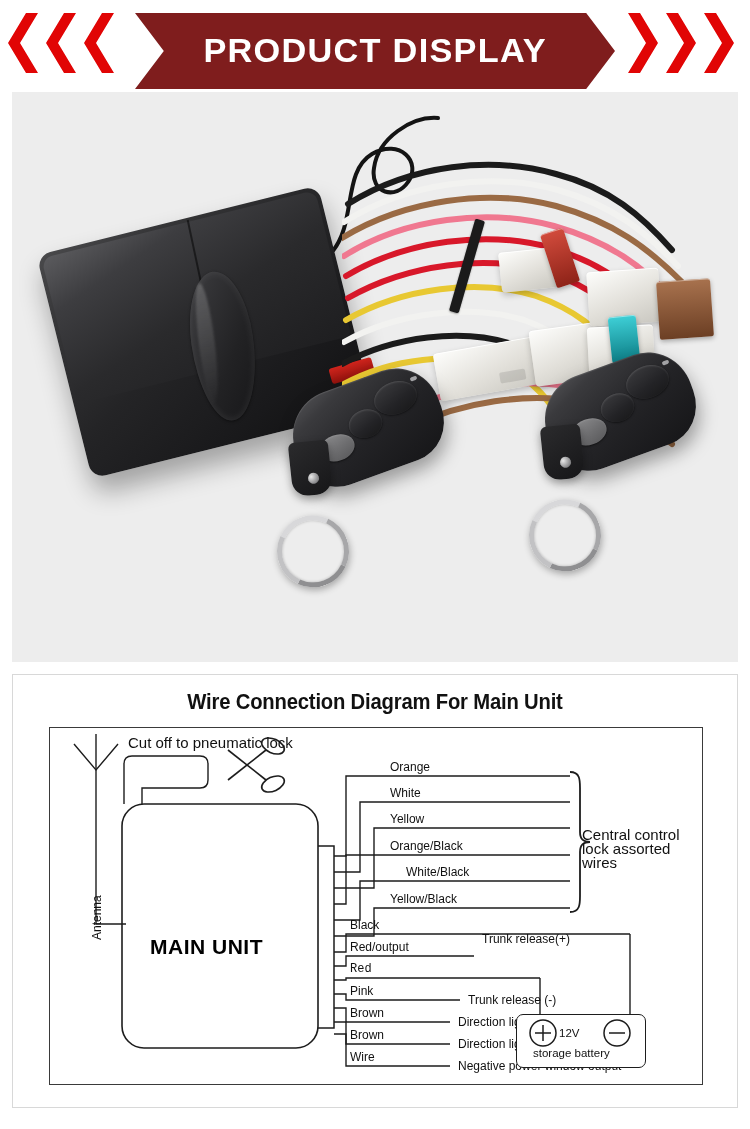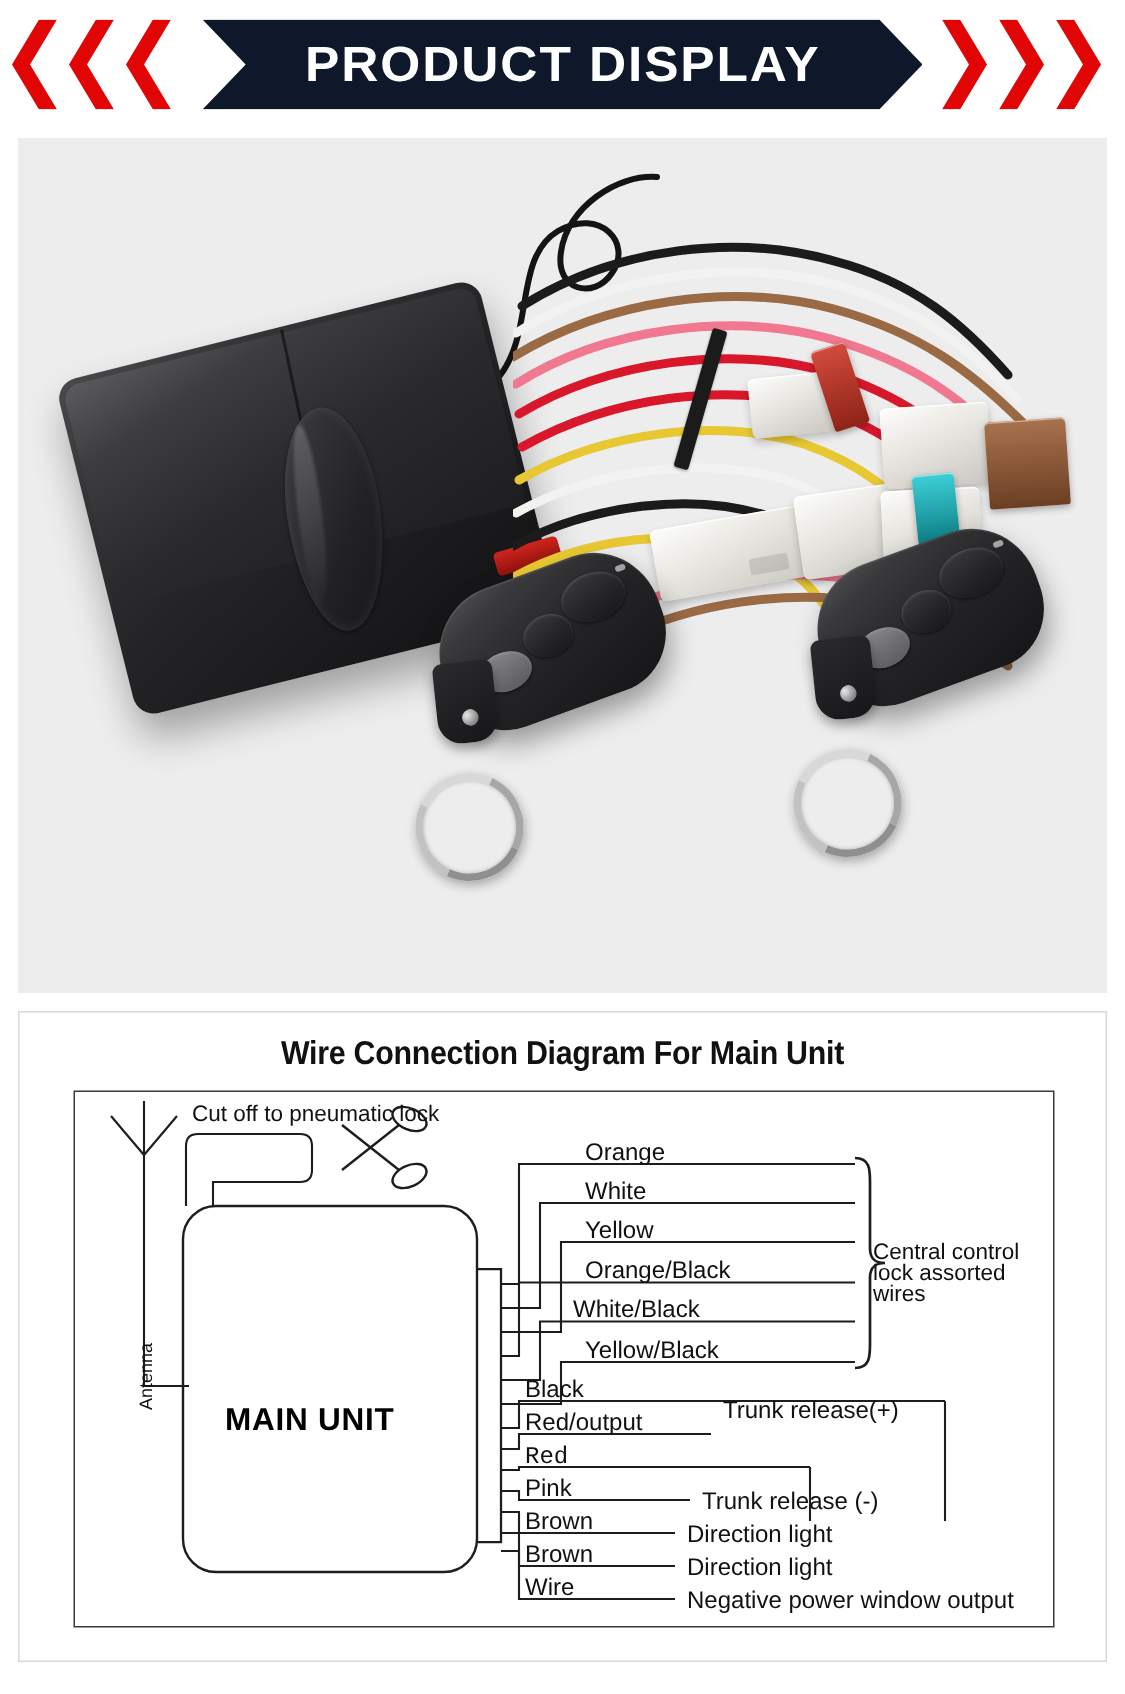--- a/index.html
+++ b/index.html
@@ -25,22 +25,22 @@
     position: relative;
     width: 750px;
     height: 86px;
     background: #ffffff;
   }
   .banner-center {
     position: absolute;
     left: 135px;
     top: 13px;
     width: 480px;
-    height: 60px;
-    background: #0f172a;
+    height: 76px;
+    background: #7f1d1d;
     clip-path: polygon(0 0, 94% 0, 100% 50%, 94% 100%, 0 100%, 6% 50%);
     display: flex;
     align-items: center;
     justify-content: center;
   }
   .banner-title {
     color: #ffffff;
     font-size: 33px;
     font-weight: bold;
     letter-spacing: 1.2px;
@@ -287,21 +287,21 @@
     top: 0;
   }
   .dlabel {
     position: absolute;
     font-family: "Liberation Sans", sans-serif;
     font-size: 15px;
     color: #111111;
     white-space: nowrap;
   }
   .dlabel.wire {
-    font-size: 16px;
+    font-size: 12px;
   }
   .main-unit-text {
     position: absolute;
     font-size: 21px;
     font-weight: bold;
     color: #000000;
     letter-spacing: .5px;
     white-space: nowrap;
     margin-top: 23px;
   }
@@ -482,36 +482,48 @@
       <div class="antenna-text" style="left:40px; top:212px;">Antenna</div>
 
       <div class="dlabel" style="left:78px; top:6px;">Cut off to pneumatic lock</div>
 
       <div class="main-unit-text" style="left:100px; top:184px;">MAIN UNIT</div>
 
       <div class="dlabel wire" style="left:340px; top:32px;">Orange</div>
       <div class="dlabel wire" style="left:340px; top:58px;">White</div>
       <div class="dlabel wire" style="left:340px; top:84px;">Yellow</div>
       <div class="dlabel wire" style="left:340px; top:111px;">Orange/Black</div>
-      <div class="dlabel wire" style="left:332px; top:137px;">White/Black</div>
+      <div class="dlabel wire" style="left:356px; top:137px;">White/Black</div>
       <div class="dlabel wire" style="left:340px; top:164px;">Yellow/Black</div>
 
       <div class="dlabel" style="left:532px; top:100px; line-height:14px; white-space:normal; width:120px;">Central control lock assorted wires</div>
 
       <div class="dlabel wire" style="left:300px; top:190px;">Black</div>
       <div class="dlabel wire" style="left:300px; top:212px;">Red/output</div>
       <div class="dlabel wire" style="left:300px; top:234px;font-family:Liberation Mono, monospace;">Red</div>
       <div class="dlabel wire" style="left:300px; top:256px;">Pink</div>
       <div class="dlabel wire" style="left:300px; top:278px;">Brown</div>
       <div class="dlabel wire" style="left:300px; top:300px;">Brown</div>
       <div class="dlabel wire" style="left:300px; top:322px;">Wire</div>
 
       <div class="dlabel wire" style="left:432px; top:204px;">Trunk release(+)</div>
       <div class="dlabel wire" style="left:418px; top:265px;">Trunk release (-)</div>
       <div class="dlabel wire" style="left:408px; top:287px;">Direction light</div>
       <div class="dlabel wire" style="left:408px; top:309px;">Direction light</div>
       <div class="dlabel wire" style="left:408px; top:331px;">Negative power window output</div>
 
+      <div style="position:absolute; left:466px; top:286px; width:130px; height:54px; border:1.5px solid #1d1d1d; border-radius:7px; background:#ffffff; box-sizing:border-box;">
+        <svg width="128" height="52">
+          <g fill="none" stroke="#1d1d1d" stroke-width="1.5">
+            <circle cx="26" cy="18" r="13"></circle>
+            <path d="M 26 10 L 26 26 M 18 18 L 34 18"></path>
+            <circle cx="100" cy="18" r="13"></circle>
+            <path d="M 92 18 L 108 18"></path>
+          </g>
+        </svg>
+        <div class="batt-text" style="left:42px; top:12px; position:absolute;">12V</div>
+        <div class="batt-text" style="left:16px; top:32px; position:absolute;">storage battery</div>
+      </div>
 
     </div>
   </div>
 
 </div>
 
 </body></html>

